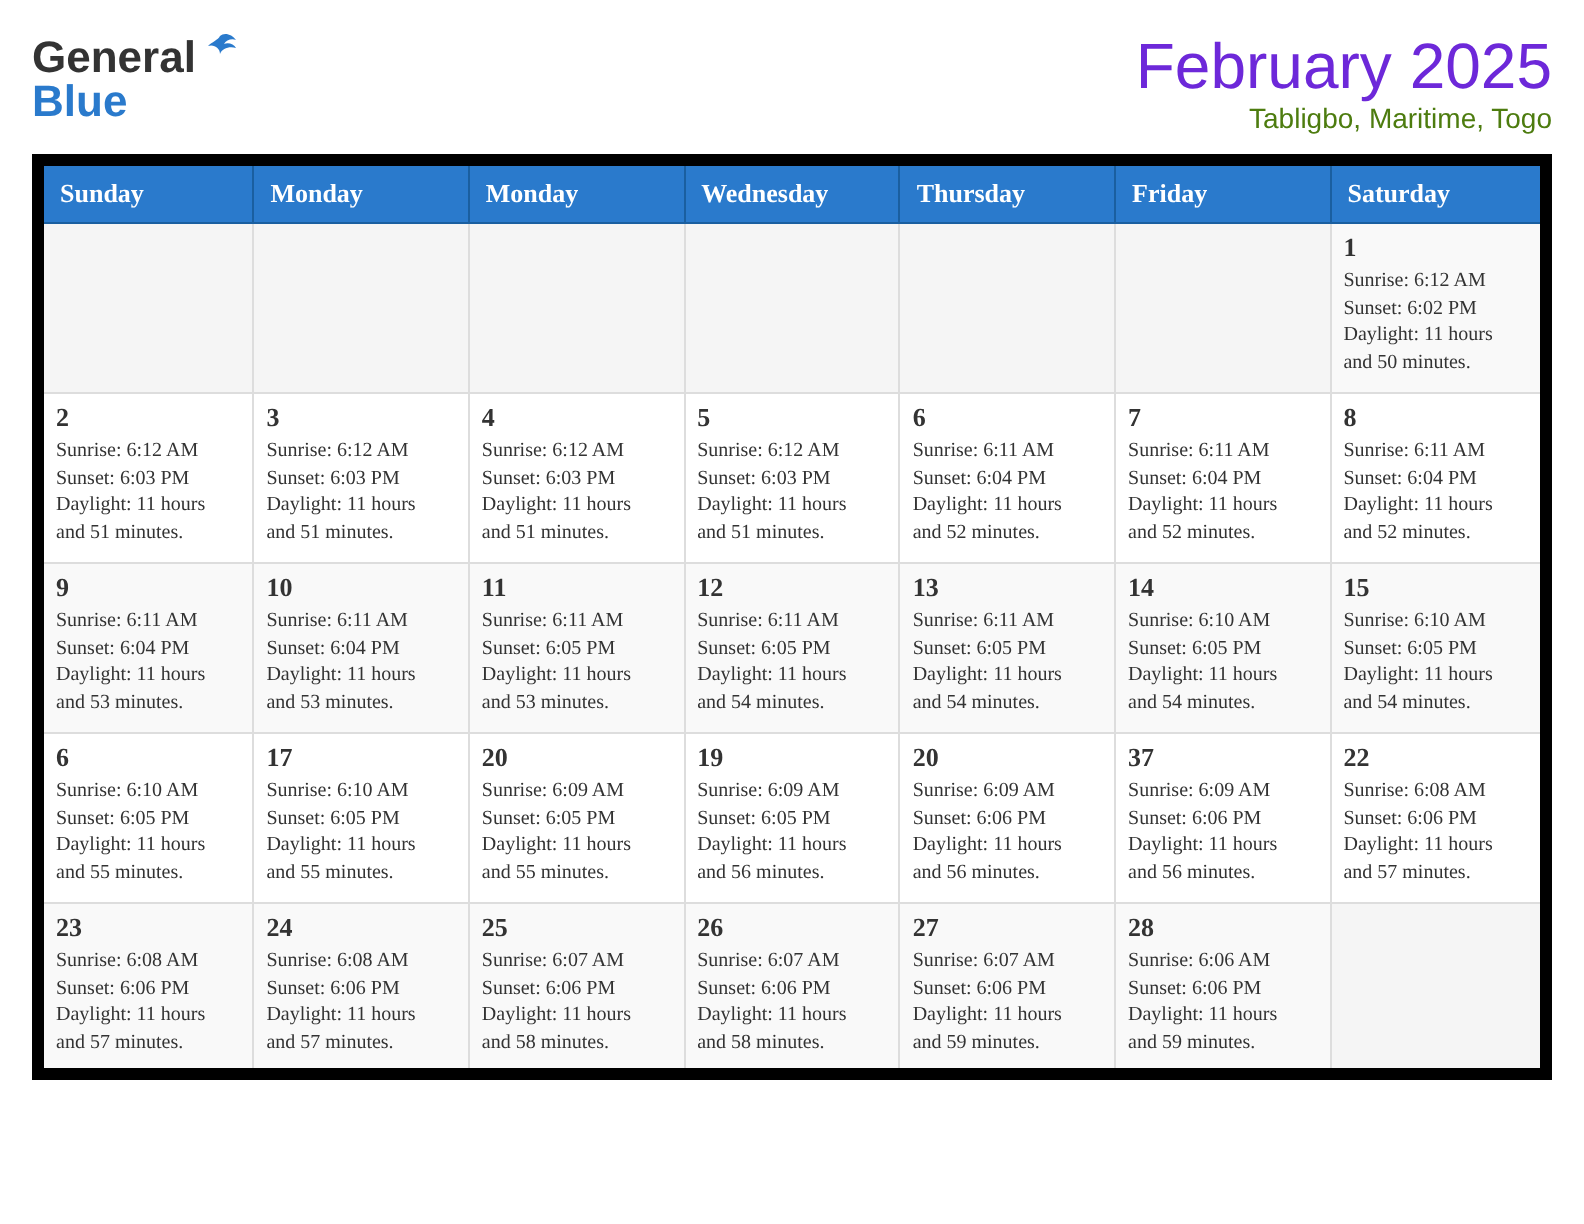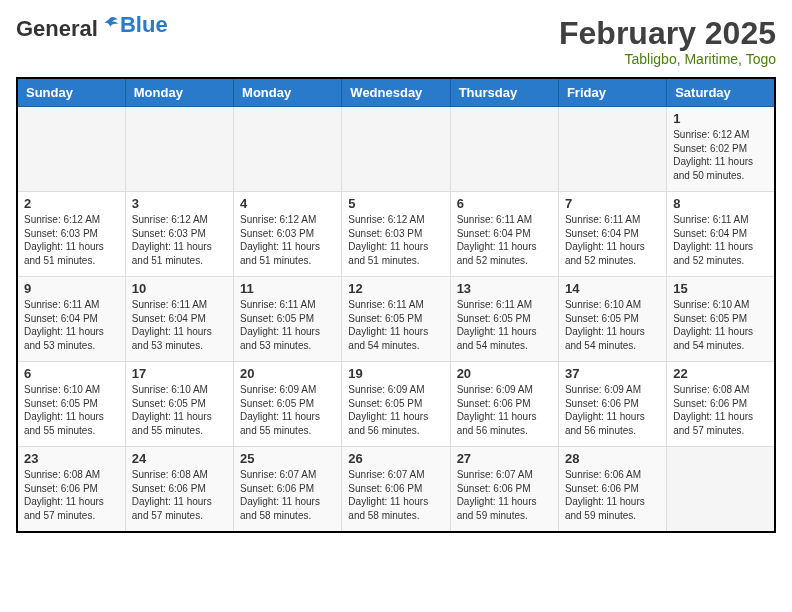--- a/index.html
+++ b/index.html
@@ -11,39 +11,40 @@
       padding: 16px;
     }
     .header {
       display: flex;
       justify-content: space-between;
       align-items: flex-start;
       margin-bottom: 10px;
     }
     .logo {
       display: flex;
-      flex-direction: row;
+      flex-direction: column;
       align-items: flex-start;
     }
     .logo-general { color: #333; }
     .title-block { text-align: right; }
     .main-title {
       font-size: 32px;
-      font-weight: bold;
-      color: #404040;
+      font-weight: normal;
+      color: #6d28d9;
       line-height: 1.1;
     }
     .subtitle {
       font-size: 14px;
       color: #4d7c0f;
     }
     .calendar {
       width: 100%;
       border-collapse: collapse;
-      border: 2px solid #000000;
+      border: 6px solid #000000;
+      font-family: Liberation Serif, serif;
     }
     .calendar th {
       background: #2a7acc;
       color: #fff;
       font-size: 13px;
       font-weight: bold;
       text-align: left;
       padding: 6px 8px;
       border: 1px solid #1a5fa0;
     }

